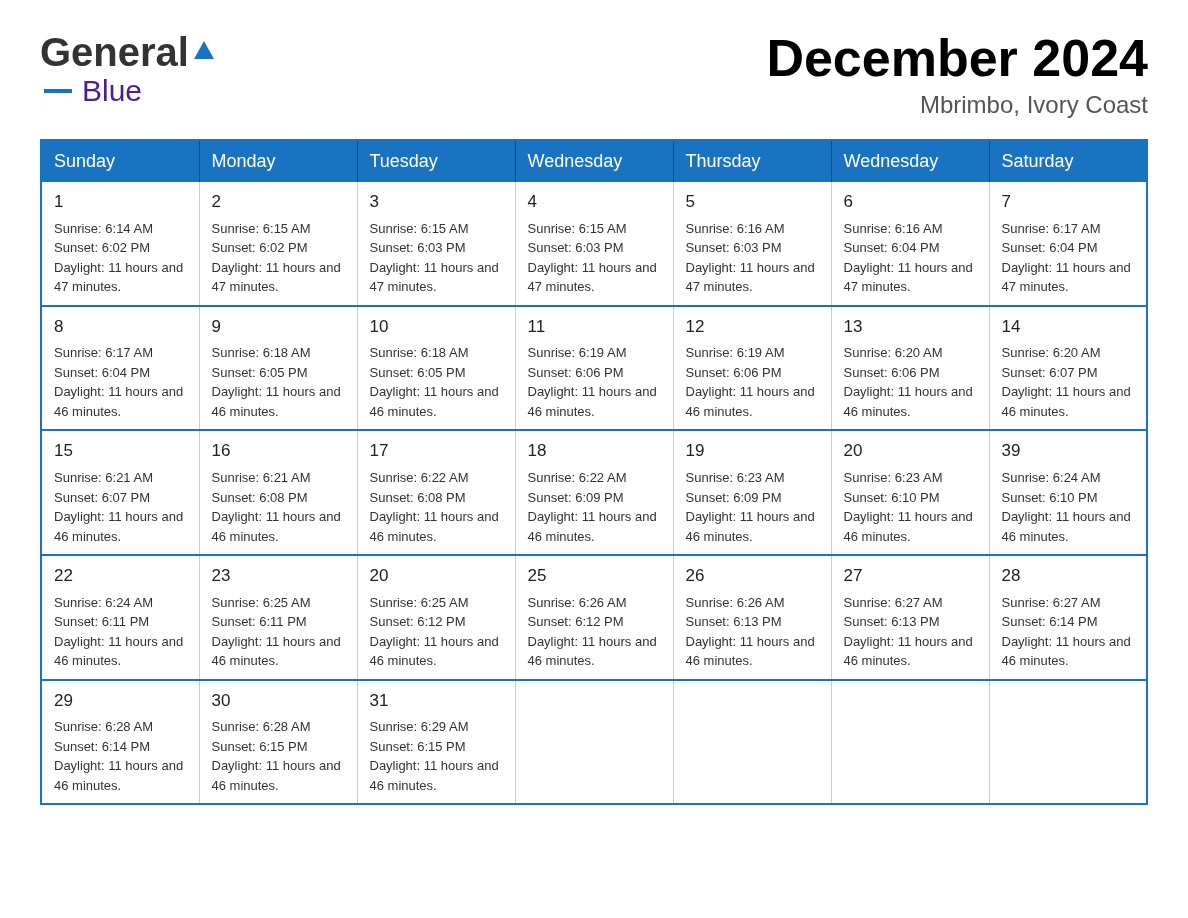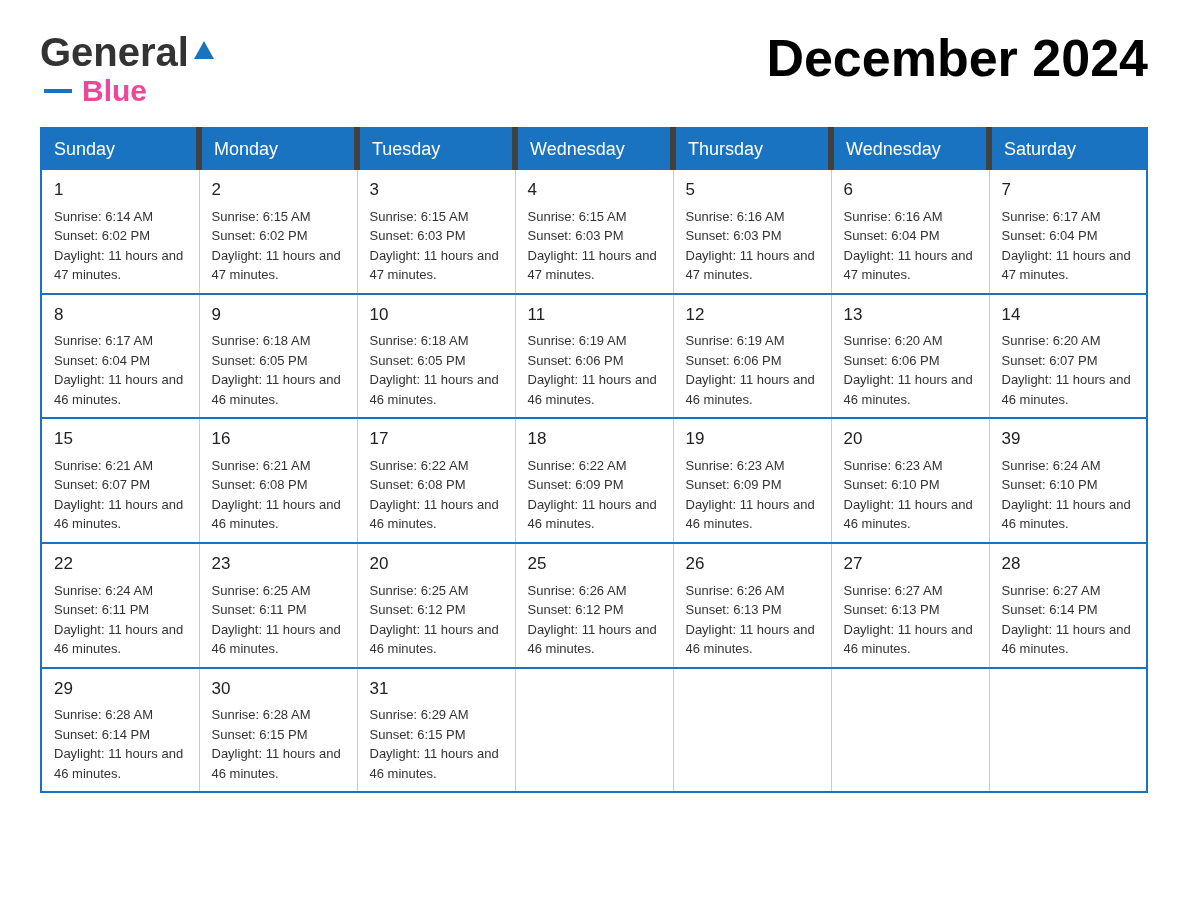--- a/index.html
+++ b/index.html
@@ -35,21 +35,21 @@
       border-collapse: collapse;
       border: 2px solid #1a73c1;
     }
     .calendar-table th {
       background-color: #1a73c1;
       color: #fff;
       text-align: left;
       padding: 10px 12px;
       font-size: 18px;
       font-weight: normal;
-      border-right: 6px solid #404040;
+      border-right: 1px solid #404040;
     }
     .calendar-table th:last-child {
       border-right: none;
     }
     .calendar-table td {
       vertical-align: top;
       padding: 8px 12px;
       border-right: 1px solid #ccc;
       border-bottom: 2px solid #1a73c1;
       width: calc(100% / 7);
@@ -88,22 +88,22 @@
       display: flex;
       align-items: center;
     }
     .logo-text-general {
       font-size: 40px;
       font-weight: bold;
       color: #333;
     }
     .logo-text-blue {
       font-size: 30px;
-      font-weight: bold;
-      color: #ec4899;
+      font-weight: normal;
+      color: #4c1d95;
       margin-left: 4px;
     }
     .logo-line2 {
       display: flex;
       align-items: center;
       margin-left: 4px;
     }
   </style>
 </head>
 <body>
@@ -114,20 +114,21 @@
       <span class="logo-text-general">General</span>
       <span style="display:inline-block;width:0;height:0;border-left:10px solid transparent;border-right:10px solid transparent;border-bottom:18px solid #1a73c1;margin-left:5px;margin-bottom:4px;"></span>
     </div>
     <div class="logo-line2">
       <span style="display:inline-block;width:28px;height:4px;background:#1a73c1;margin-right:6px;"></span>
       <span class="logo-text-blue">Blue</span>
     </div>
   </div>
   <div class="title-area">
     <div class="month-title">December 2024</div>
+    <div class="location-title">Mbrimbo, Ivory Coast</div>
   </div>
 </div>
 
 <table class="calendar-table">
   <thead>
     <tr>
     <th>Sunday</th>
         <th>Monday</th>
         <th>Tuesday</th>
         <th>Wednesday</th>

